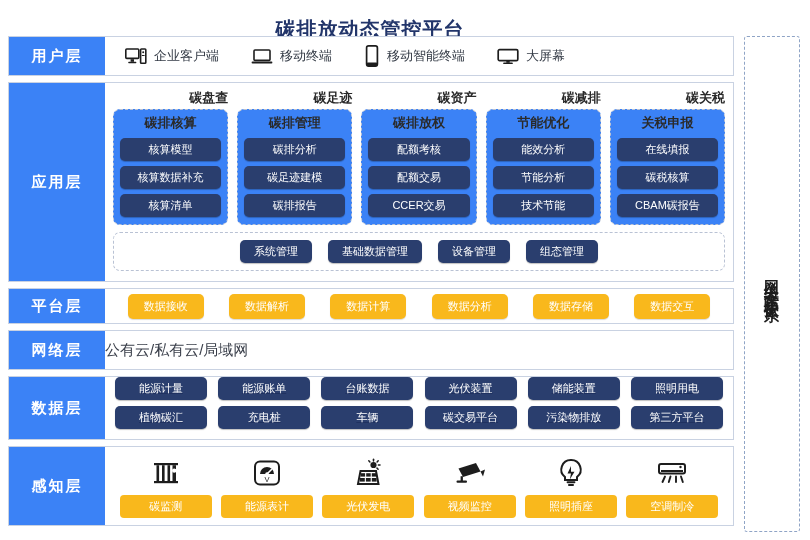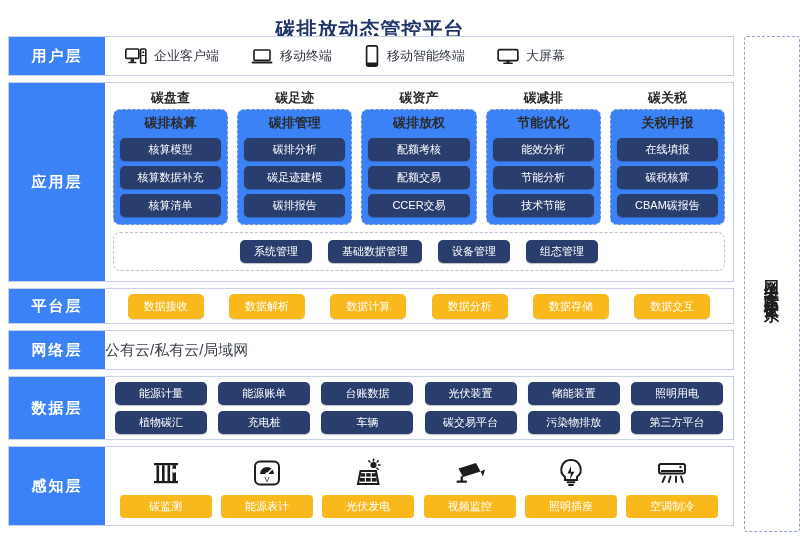--- a/index.html
+++ b/index.html
@@ -52,21 +52,21 @@
   }
   .dev svg{display:block;}
 
   
   .row-app{height:200px;}
   .app-body{
     flex-direction:column;justify-content:flex-start;
     padding:6px 8px 6px 8px;gap:4px;
   }
   .app-cols{display:flex;gap:9px;width:100%;justify-content:space-between;}
-  .app-col{flex:1;display:flex;flex-direction:column;align-items:center;}
+  .app-col{flex:1;display:flex;flex-direction:column;align-items:flex-end;}
   .col-head{
     font-size:13px;font-weight:bold;color:#2a2a2a;
     margin-bottom:2px;
   }
   .col-box{
     width:100%;
     border:1.4px dashed #b9c2d4;border-radius:7px;
     padding:4px 6px 7px 6px;
     box-sizing:border-box;
     display:flex;flex-direction:column;align-items:center;gap:5px;
@@ -106,21 +106,21 @@
     box-shadow:0 1px 1px rgba(0,0,0,.15);
   }
 
   
   .row-net{height:40px;}
   .net-body{}
   .net-text{font-size:15px;color:#3a3f4a;}
 
   
   .row-data{height:64px;}
-  .data-body{flex-direction:column;justify-content:center;gap:6px;padding:0 10px;text-decoration:underline;}
+  .data-body{flex-direction:column;gap:6px;padding:0 10px;text-decoration:underline;}
   .data-line{display:flex;justify-content:space-between;width:100%;}
   .pill-d{
     background:#2a3e6e;color:#fff;font-size:11px;
     border-radius:5px;padding:4px 0;white-space:nowrap;
     text-align:center;width:92px;
     box-shadow:0 1px 1px rgba(0,0,0,.25);
   }
 
   
   .row-sense{height:80px;}

